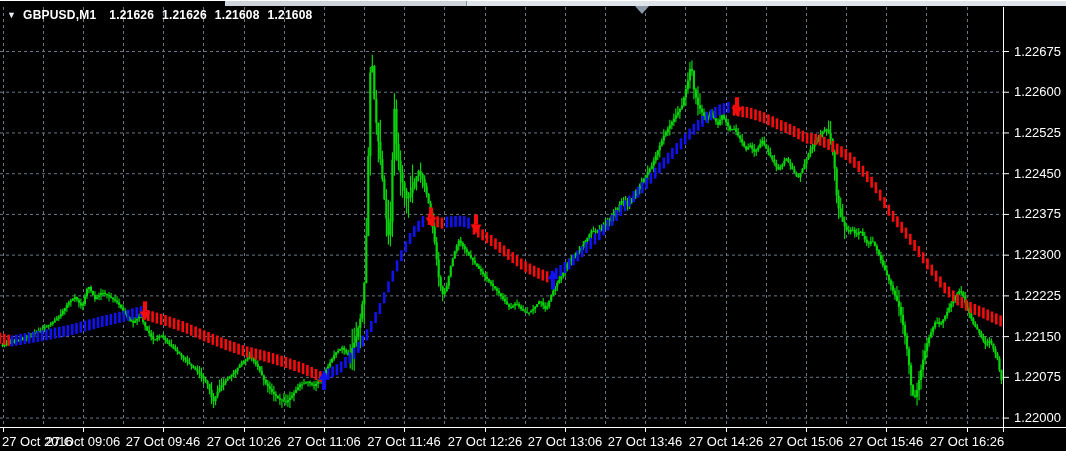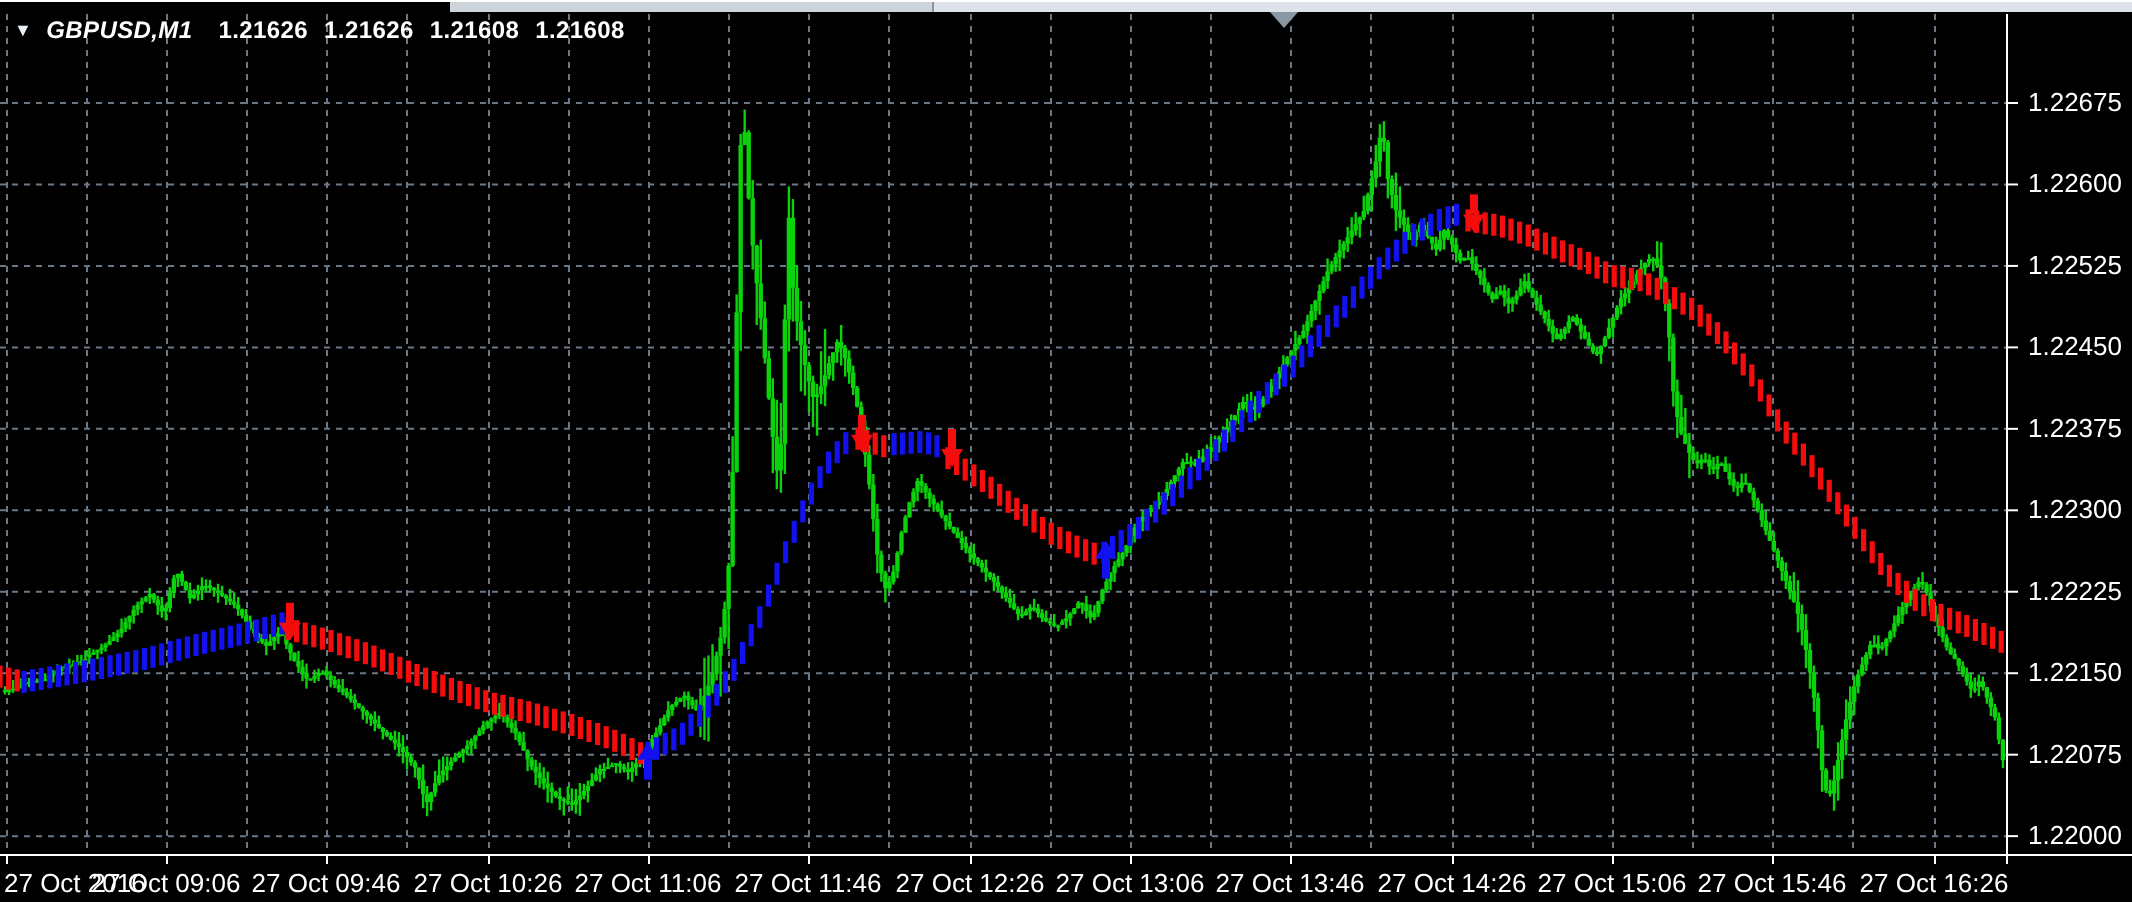--- a/index.html
+++ b/index.html
@@ -10,21 +10,21 @@
   .scroll-thumb{position:absolute;left:241px;top:0;width:599px;height:5px;background:#dde3e8;
                 border-left:1px solid #8796a2;}
   .shift-triangle{position:absolute;left:635px;top:6px;width:0;height:0;
                   border-left:7px solid transparent;border-right:7px solid transparent;
                   border-top:8px solid #8a98a6;}
   #chart-svg{position:absolute;left:0;top:0;}
   #chart-svg text{font-family:"Liberation Sans",sans-serif;fill:#fff;}
   .title-overlay{position:absolute;left:7px;top:8px;display:flex;align-items:center;
                  color:#fff;font-size:12px;font-weight:bold;letter-spacing:.2px;white-space:pre;}
   .dropdown-icon{font-size:9px;color:#e8eef2;margin-right:7px;line-height:1;}
-  .title-overlay .sym{margin-right:13px;font-style:italic;}
+  .title-overlay .sym{margin-right:13px;}
   .title-overlay .val{margin-right:8px;}
 </style>
 </head>
 <body>
 
 <div class="screen">
 
   <svg id="chart-svg" width="1066" height="451">
       <g stroke="#6b7884" stroke-width="1" stroke-dasharray="3 3">
         <line x1="3.5" y1="7" x2="3.5" y2="427"></line>

